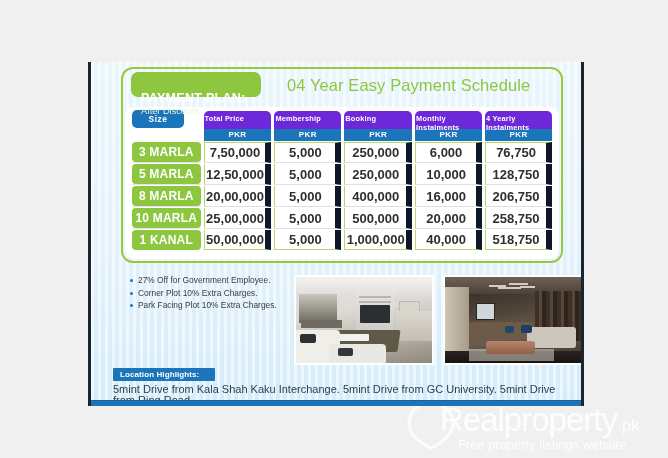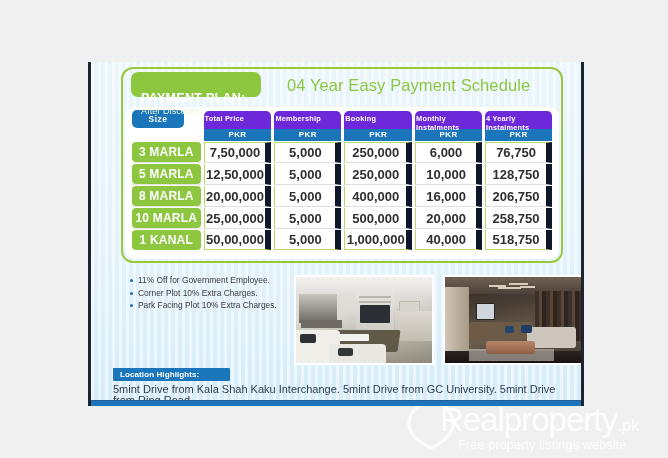--- a/index.html
+++ b/index.html
@@ -163,21 +163,21 @@
   .p2 .sofaBack{position:absolute;left:18%;top:52%;width:46%;height:20%;background:#6d5b48;border-radius:3px;}
   .p2 .sofaRight{position:absolute;left:60%;top:58%;width:36%;height:24%;background:#cdc6bc;border-radius:3px;}
   .p2 .pillowBlue{position:absolute;left:56%;top:56%;width:8%;height:9%;background:#1f3d63;border-radius:2px;}
   .p2 .pillowBlue2{position:absolute;left:44%;top:57%;width:7%;height:8%;background:#23456e;border-radius:2px;}
   .p2 .ottoman{position:absolute;left:30%;top:74%;width:36%;height:16%;background:linear-gradient(180deg,#b8856a,#8e5f46);border-radius:3px;}
   .p2 .floor{position:absolute;left:0;top:86%;width:100%;height:14%;background:linear-gradient(180deg,#2a2420,#171312);}
   .p2 .rug{position:absolute;left:18%;top:84%;width:62%;height:14%;background:#d8d2c8;opacity:.55;}
 
   
   #loc-bar{
-    position:absolute;left:22px;top:306px;width:117px;height:13px;
+    position:absolute;left:22px;top:306px;width:102px;height:13px;
     background:#1b75bb;border-radius:1px;z-index:3;
     color:#ffffff;font-size:8px;font-weight:bold;
     padding:2px 0 2px 7px;box-sizing:border-box;letter-spacing:.1px;
   }
   #loc-text{
     position:absolute;left:22px;top:322px;width:450px;z-index:3;
     color:#2c3e50;font-size:11px;line-height:11px;
   }
   #bottom-bar{
     position:absolute;left:0;bottom:0;width:100%;height:5px;
@@ -300,21 +300,21 @@
         <td class="dcell last">1,000,000</td>
         <td class="dcell last">40,000</td>
         <td class="dcell last">518,750</td>
       </tr>
     </tbody>
       </table>
   </div>
 
   <div id="note">
     <ul>
-      <li>11% Off for Government Employee.</li>
+      <li>27% Off for Government Employee.</li>
       <li>Corner Plot 10% Extra Charges.</li>
       <li>Park Facing Plot 10% Extra Charges.</li>
     </ul>
   </div>
 
   <div class="photo p1" id="photo-1">
     <div class="p1bg"></div>
     <div class="ceil"></div>
       <div class="kitchen"></div>
       <div class="island"></div>

